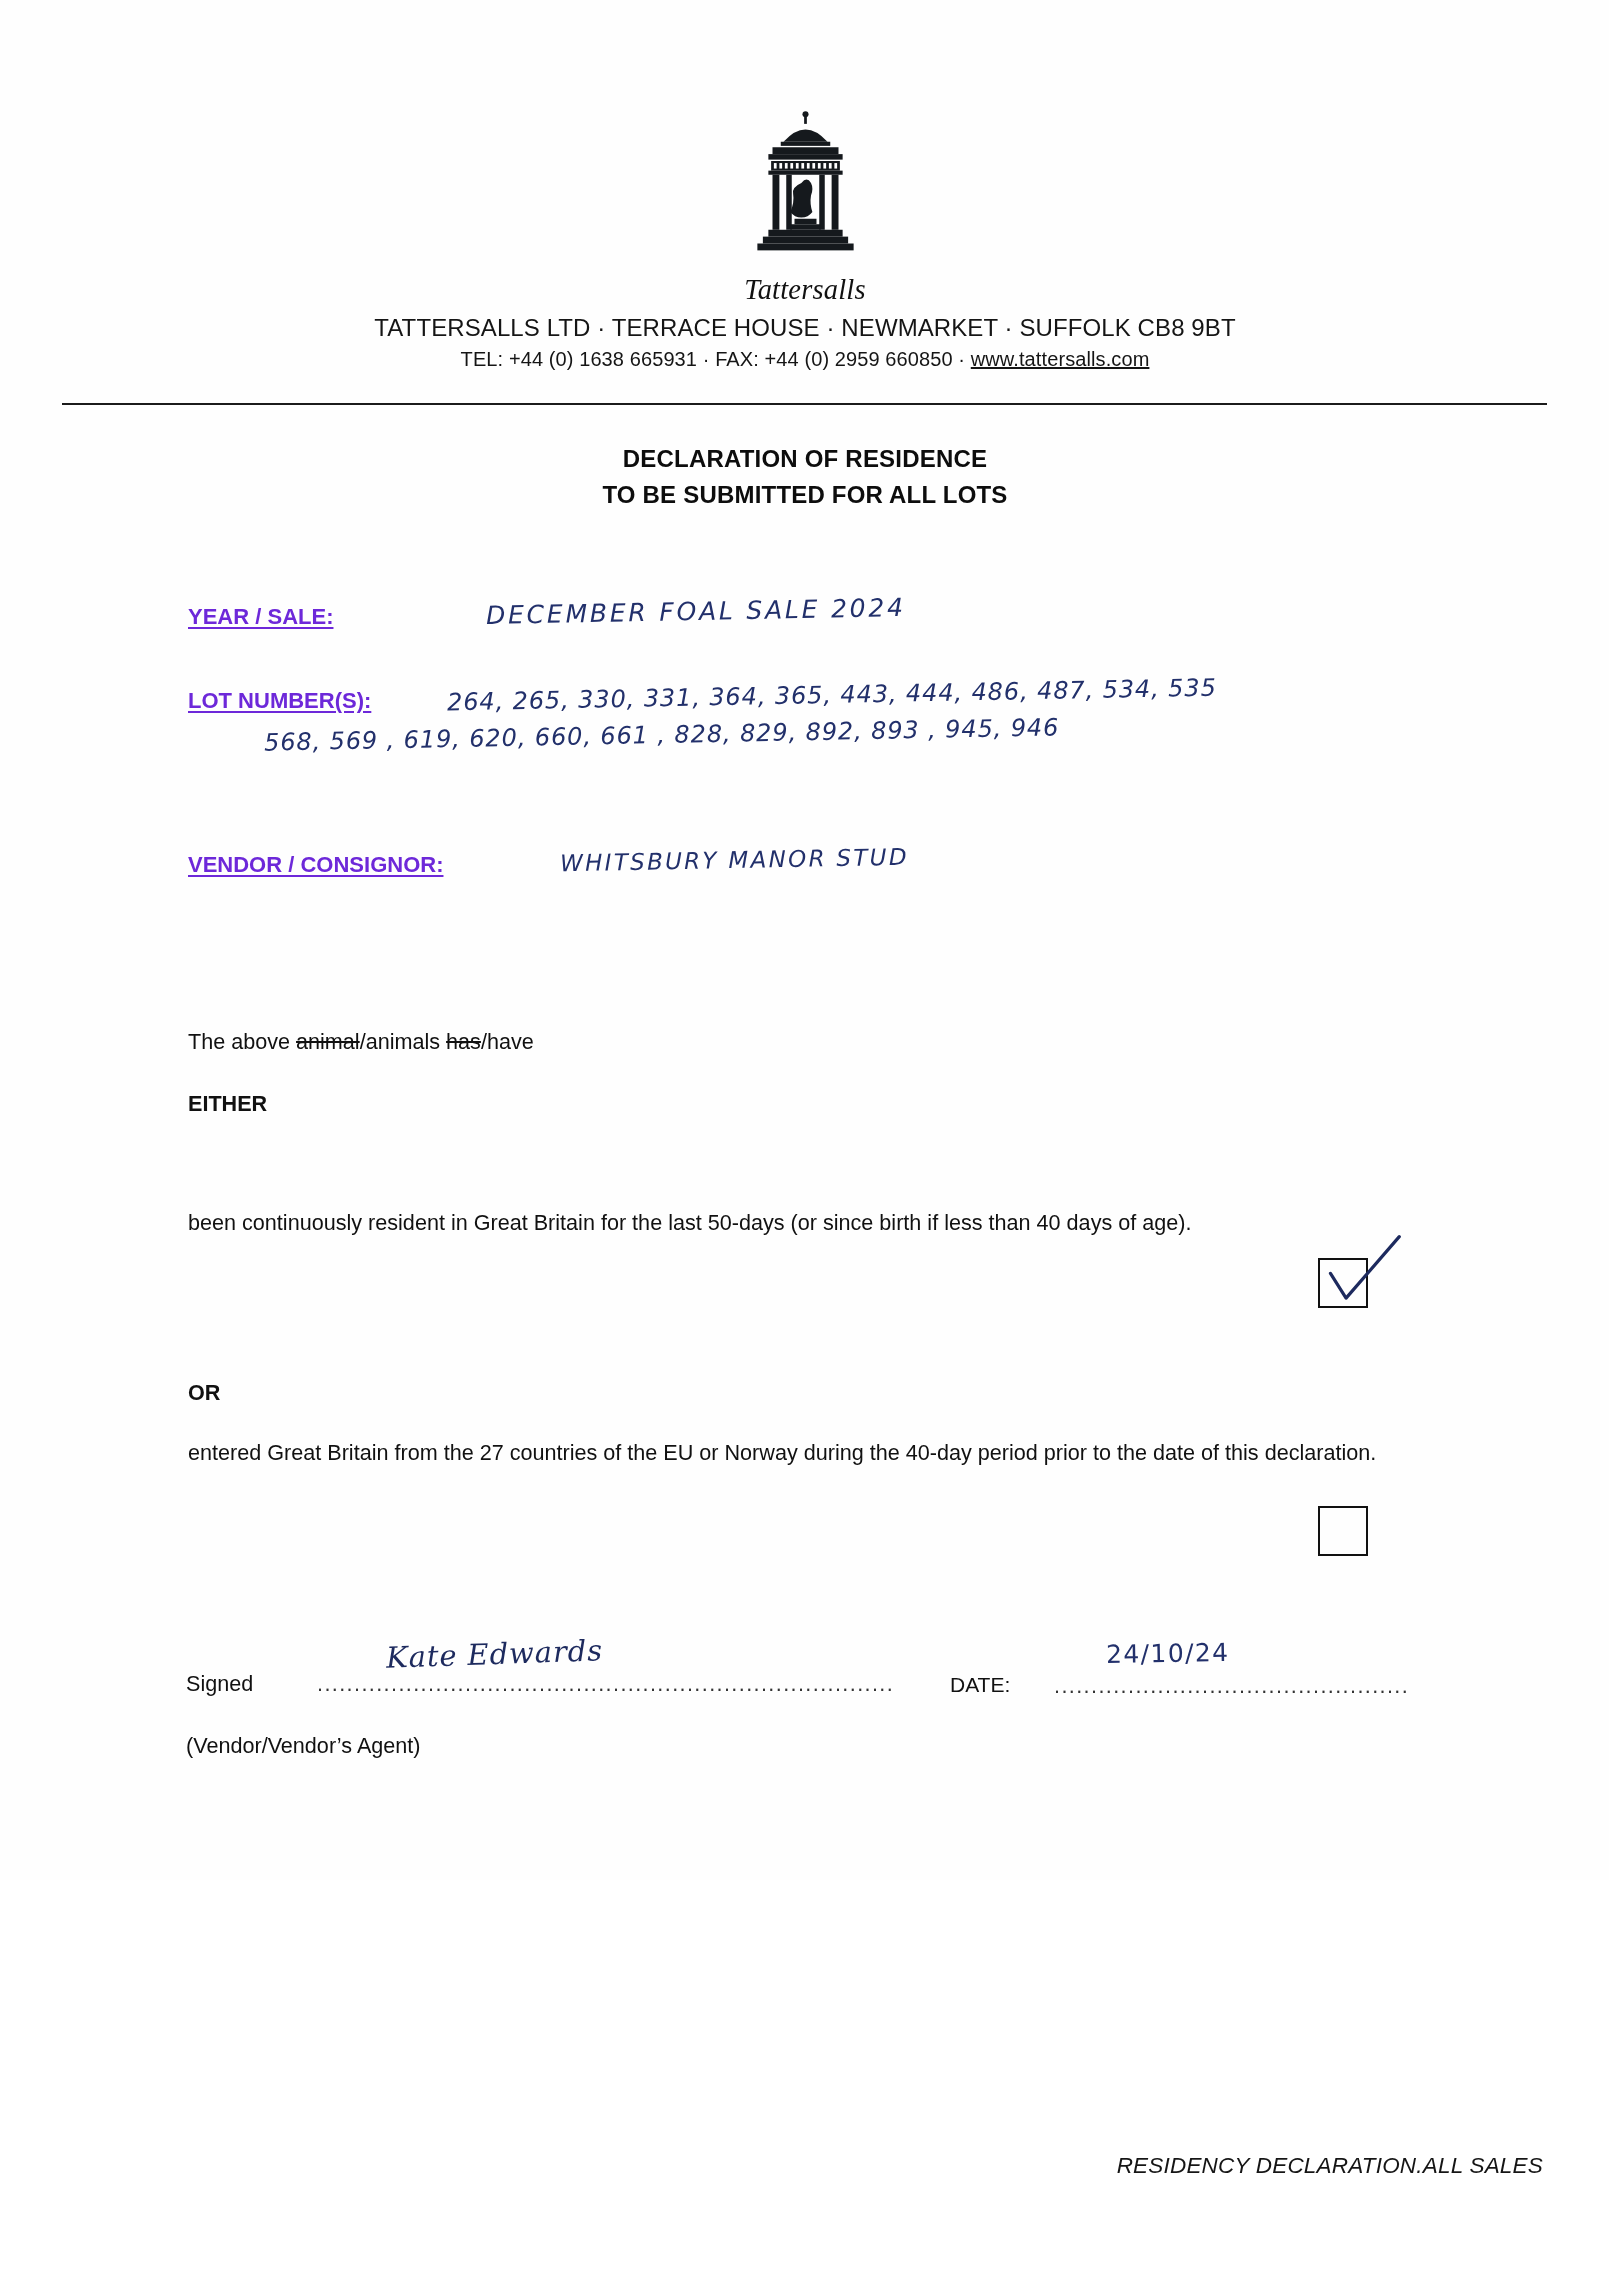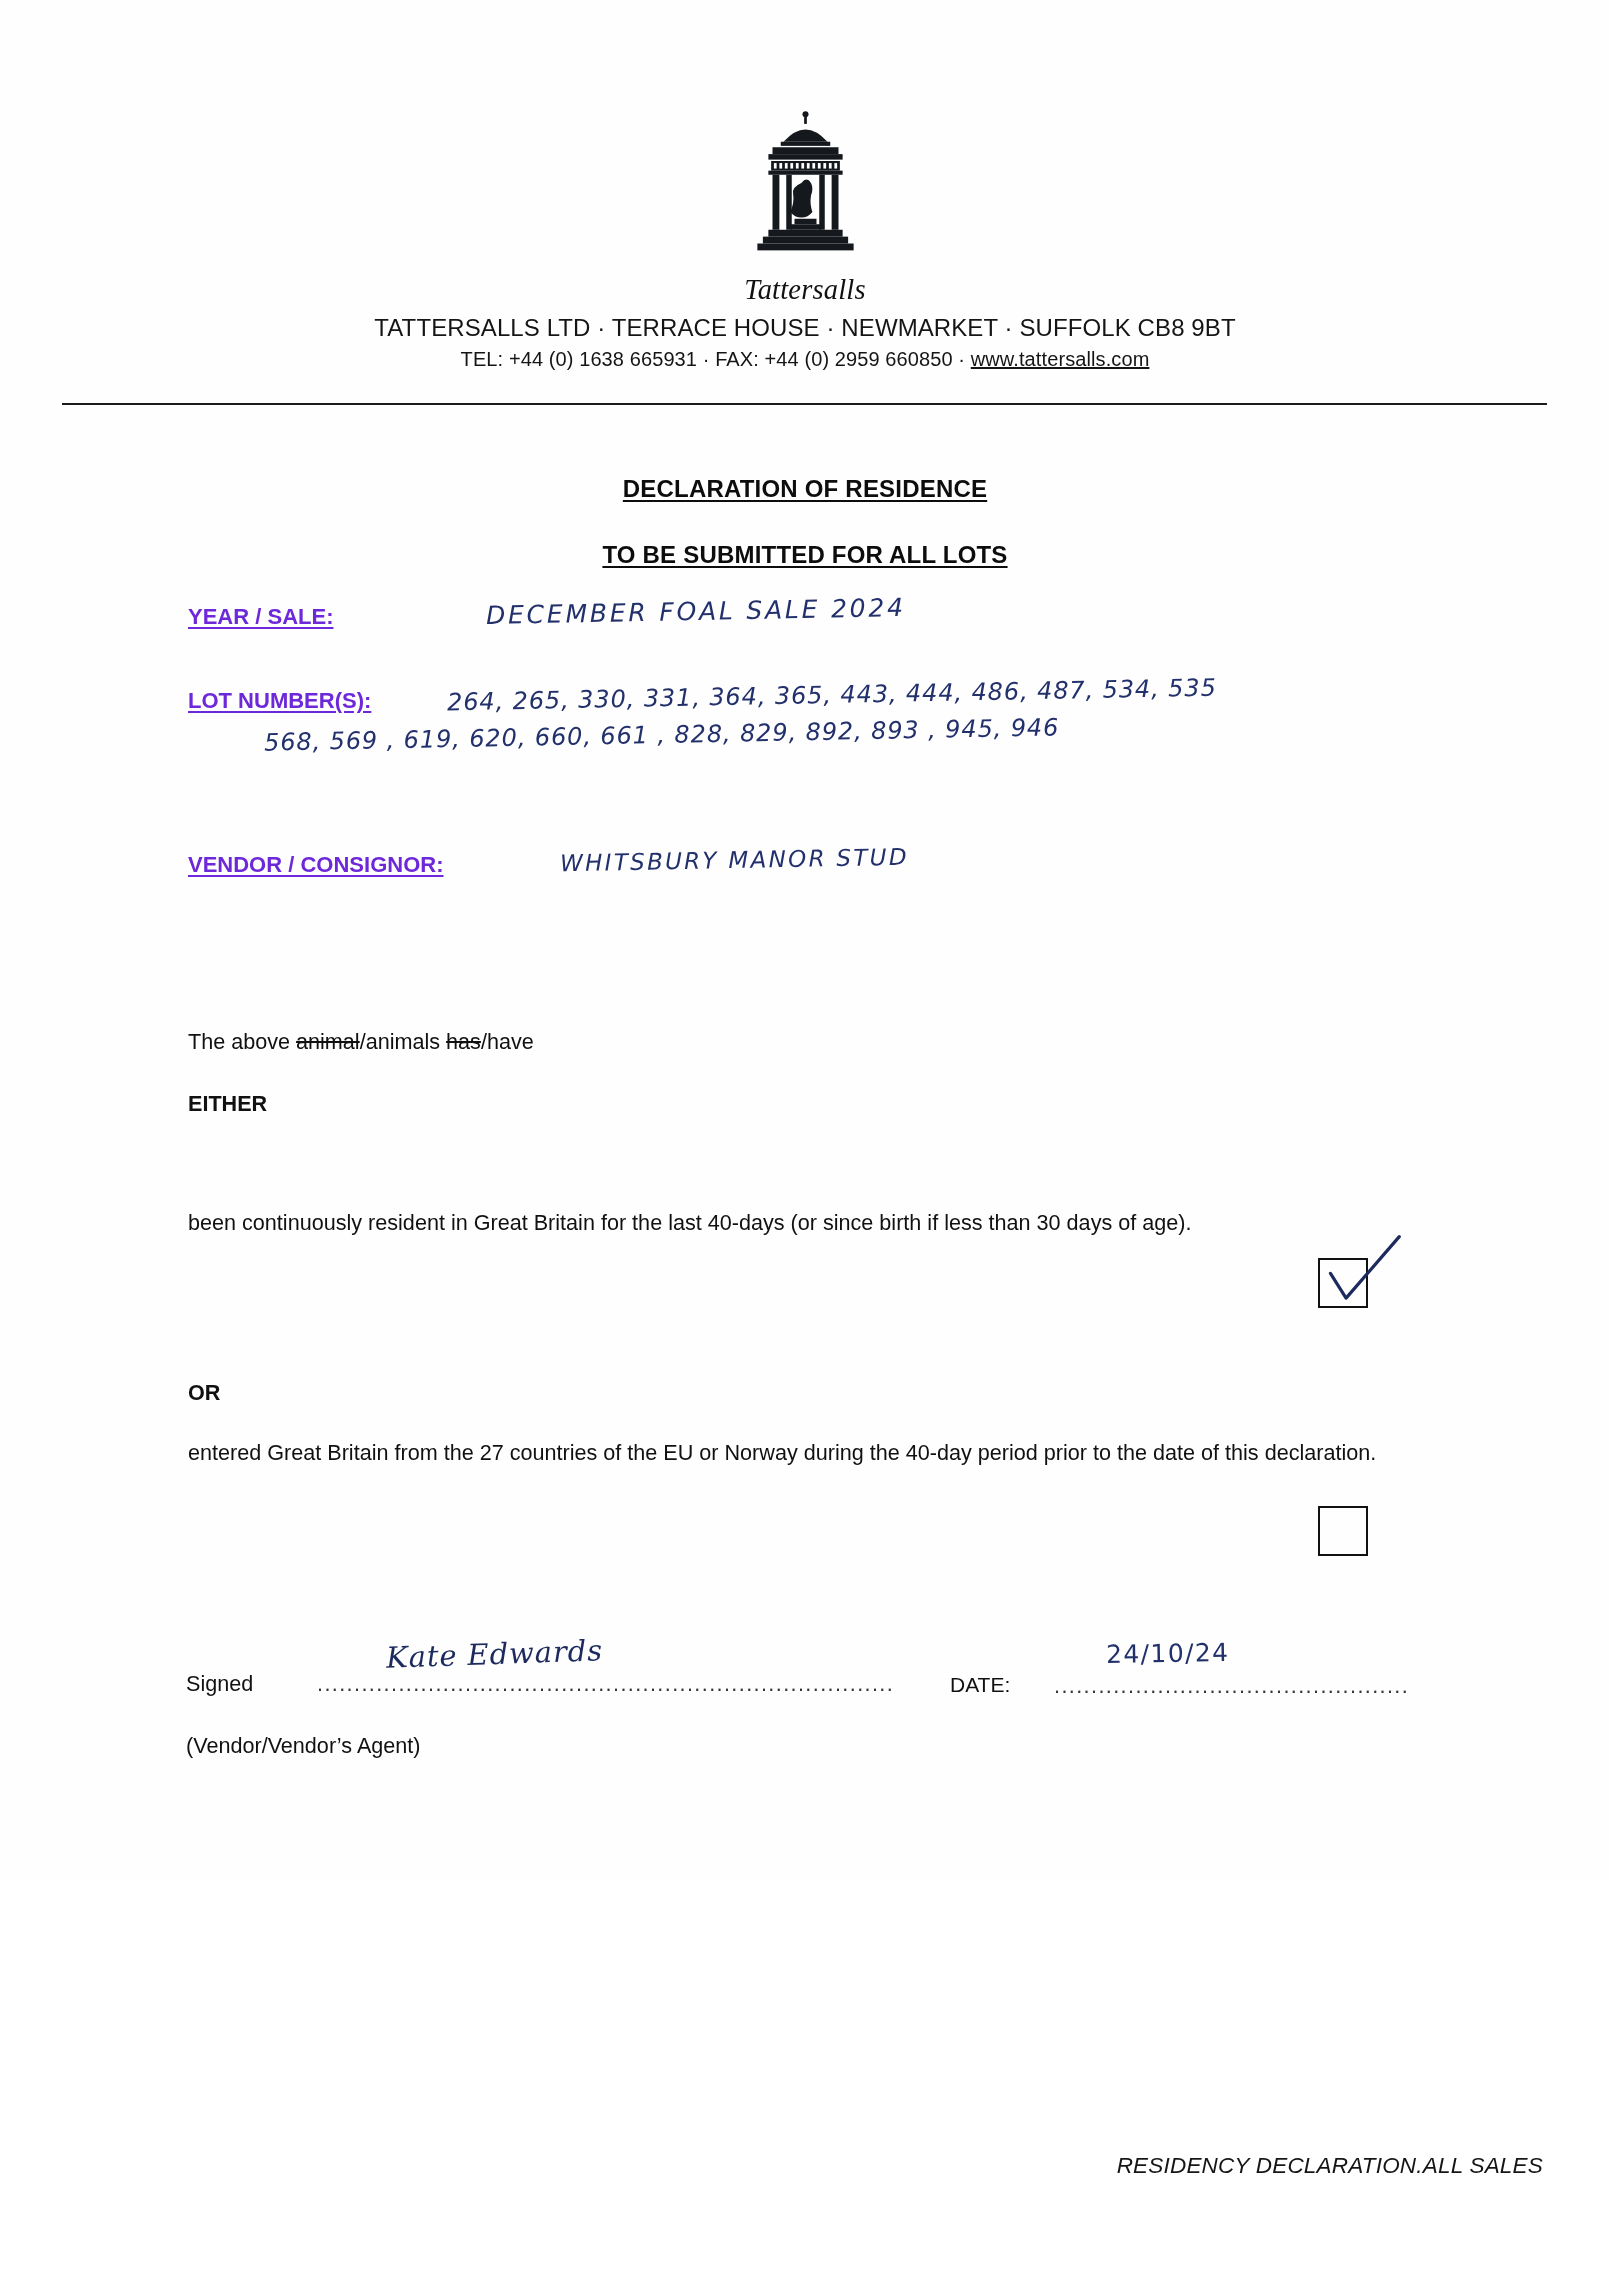--- a/index.html
+++ b/index.html
@@ -75,25 +75,23 @@
     position: absolute;
     left: 0;
     top: 441px;
     width: 1610px;
     text-align: center;
   }
   .title-line {
     font-size: 24px;
     font-weight: bold;
     letter-spacing: 0.2px;
-    text-decoration: underline;
     text-underline-offset: 3.2px;
     color: #0d0d0d;
     line-height: 1.52;
-    margin-top: 30px;
   }
 
   
   .field {
     position: absolute;
     font-size: 22px;
   }
   .field-label {
     font-weight: bold;
     text-decoration: underline;
@@ -291,21 +289,21 @@
   <div class="field" id="vendor-row">
     <span class="field-label">VENDOR / CONSIGNOR:</span>
     <span class="hand" id="vendor-value">WHITSBURY    MANOR    STUD</span>
   </div>
 
   <div class="body-text" id="above-line">
     <span>The above </span><span class="strike">animal</span><span>/animals </span><span class="strike">has</span><span>/have</span>
   </div>
 
   <div class="body-text" id="either-label">EITHER</div>
-  <div class="body-text" id="either-text">been continuously resident in Great Britain for the last 40-days (or since birth if less than 30 days of age).</div>
+  <div class="body-text" id="either-text">been continuously resident in Great Britain for the last 50-days (or since birth if less than 40 days of age).</div>
 
   <div class="checkbox" id="checkbox-either">
     <svg class="tick" viewBox="0 0 180 170" xmlns="http://www.w3.org/2000/svg">
       <path d="M18 88 L52 142 L168 8" fill="none" stroke="#1d2a5e" stroke-width="7" stroke-linecap="round" stroke-linejoin="round"></path>
     </svg>
   </div>
 
   <div class="body-text" id="or-label">OR</div>
   <div class="body-text" id="or-text">entered Great Britain from the 27 countries of the EU or Norway during the 40-day period prior to the date of this declaration.</div>
 

